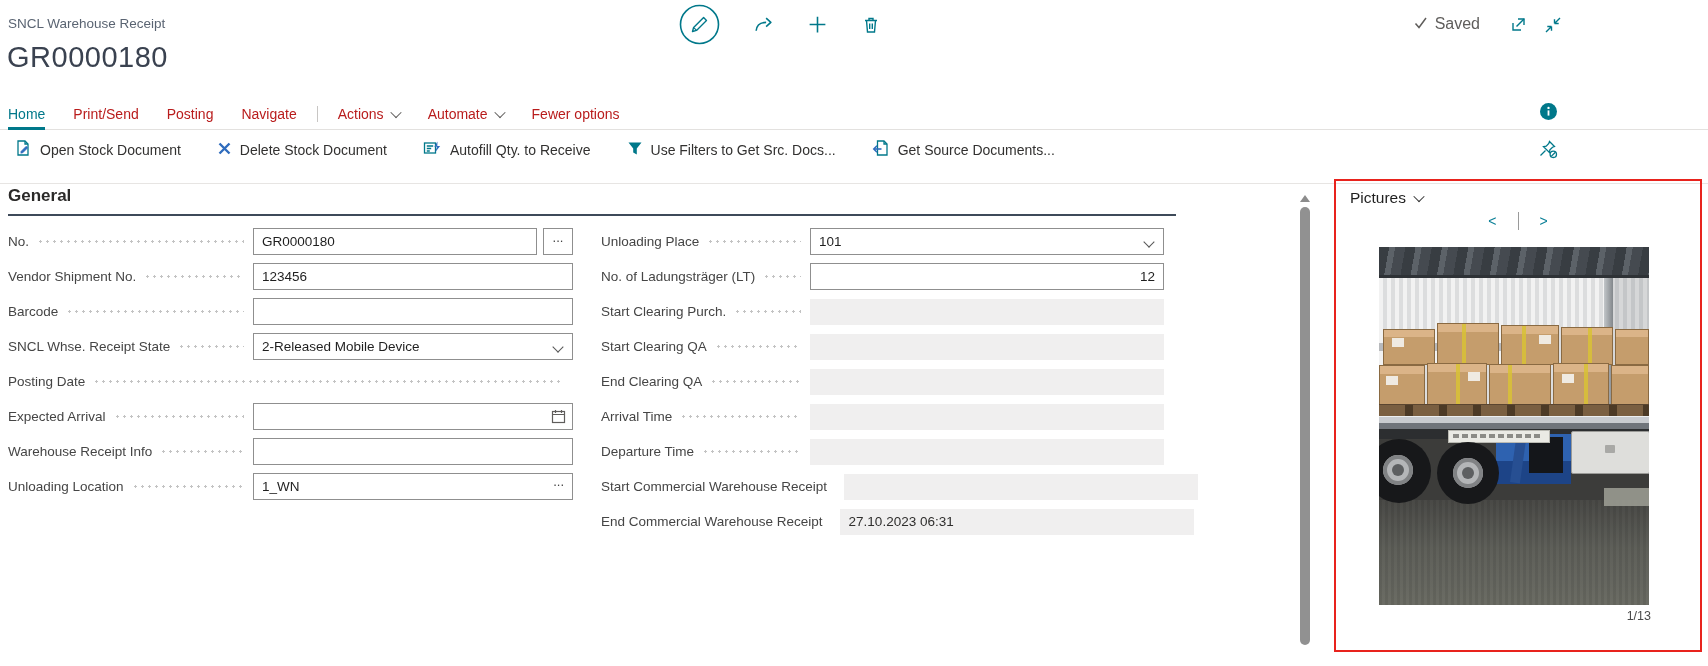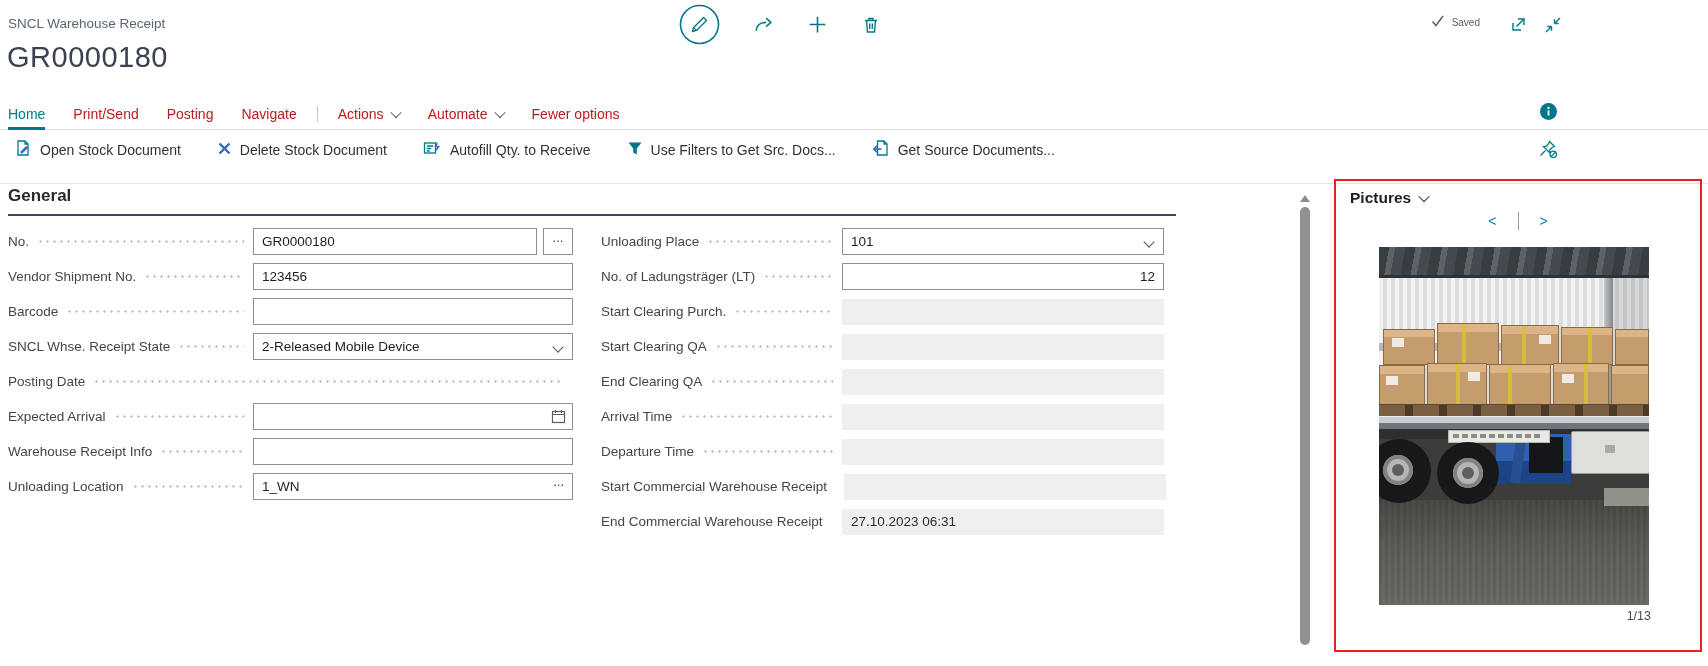--- a/index.html
+++ b/index.html
@@ -2,21 +2,21 @@
 <html><head>
 <meta charset="utf-8">
 <style>
   html,body{margin:0;padding:0}
   body{width:1708px;height:666px;background:#fff;font-family:"Liberation Sans",sans-serif;color:#323130;position:relative;overflow:hidden}
   .abs{position:absolute}
   
   .app-caption{left:8px;top:16px;font-size:13.5px;color:#5a6472}
   .top-icons{left:679px;top:4px;display:flex;align-items:center;gap:33px}
   .top-icons .icb{background:none;border:none;padding:0;cursor:pointer;display:flex;align-items:center}
-  .saved-wrap{right:228px;top:15px;display:flex;align-items:center;gap:7px;color:#5f5d5b;font-size:10px}
+  .saved-wrap{right:228px;top:15px;display:flex;align-items:center;gap:7px;color:#5f5d5b;font-size:16px}
   .win-icons{right:146px;top:15px;display:flex;align-items:center;gap:16px}
   .page-title{left:7px;top:41px;font-size:29px;font-weight:300;color:#3a4250;letter-spacing:.5px}
   
   .menubar{left:0;top:99px;width:100%;height:31px;border-bottom:1px solid #e3e1df;display:flex;align-items:stretch;padding-left:8px;box-sizing:border-box}
   .mitem{display:flex;align-items:center;font-size:14px;color:#b91c1c;margin-right:28px;cursor:pointer;white-space:nowrap}
   .mitem.active{color:#00788a;border-bottom:3px solid #00788a;margin-bottom:-1px;padding-top:2px;box-sizing:border-box}
   .mdivider{width:1px;background:#c8c6c4;height:16px;align-self:center;margin:0 20px 0 -8px}
   .mchev{width:7px;height:7px;border-right:1.4px solid #5f5d5b;border-bottom:1.4px solid #5f5d5b;transform:rotate(45deg) translate(-1px,-1px);display:inline-block;margin-left:8px}
   .info-btn{right:151px;top:103px;background:none;border:none;padding:0;cursor:pointer}
   
@@ -27,36 +27,36 @@
   
   .sec-head{left:8px;top:186px;width:1168px;font-size:17px;font-weight:700;color:#2b2a29;padding-bottom:8px;border-bottom:2px solid #3e4a59;cursor:pointer}
   .form{left:8px;top:224px;width:1168px;display:flex}
   .colL{width:565px}
   .colR{width:563px;margin-left:28px}
   .frow{height:35px;display:flex;align-items:center}
   .flabel{font-size:13.5px;color:#454545;white-space:nowrap}
   .leader{flex:1;height:3px;margin:0 9px 0 8px;background-image:radial-gradient(circle,#c3c3c3 1px,transparent 1.4px);background-size:7px 3px;background-repeat:repeat-x;background-position:left center;align-self:center}
   .ctrl{position:relative;display:flex;align-items:center;flex:0 0 auto}
   .colL .ctrl{width:320px}
-  .colR .ctrl{width:322px}
+  .colR .ctrl{width:354px}
   .tinput{box-sizing:border-box;height:27px;border:1px solid #8f8f8f;border-radius:0;font-family:"Liberation Sans",sans-serif;font-size:13.5px;color:#1f1f1f;padding:0 8px;width:100%;background:#fff}
   .tinput.num{text-align:right}
   .has-assist{width:284px;margin-right:6px}
   .assist{box-sizing:border-box;width:30px;height:27px;border:1px solid #8f8f8f;background:#fff;font-size:13px;color:#444;cursor:pointer;line-height:10px;padding:0 0 8px 0}
   .chev{position:absolute;right:11px;top:10px;width:7px;height:7px;border-right:1.5px solid #565656;border-bottom:1.5px solid #565656;transform:rotate(45deg);pointer-events:none}
   .cal{position:absolute;right:7px;top:6px;pointer-events:none}
   .inline-ellipsis{position:absolute;right:9px;top:4px;color:#444;font-size:13px;line-height:10px;cursor:pointer}
   .dis{box-sizing:border-box;width:100%;height:26px;background:#f0efef;display:flex;align-items:center;padding:0 9px;font-size:13.5px;color:#2f2e2d}
   
   .sb-up{left:1300px;top:195px;width:0;height:0;border-left:5px solid transparent;border-right:5px solid transparent;border-bottom:7px solid #8c8c8c;cursor:pointer}
   .sb-thumb{left:1300px;top:207px;width:10px;height:438px;background:#919191;border-radius:6px;cursor:pointer}
   
   .pictures{left:1334px;top:179px;width:364px;height:469px;border:2px solid #e8231d;box-sizing:content-box}
   .pictures-inner{position:relative;width:100%;height:100%}
-  .ptitle{position:absolute;left:14px;top:8px;font-size:15.5px;font-weight:700;color:#1f1f1f;display:flex;align-items:center;cursor:pointer}
+  .ptitle{position:absolute;left:14px;top:8px;font-size:15.5px;font-weight:400;color:#1f1f1f;display:flex;align-items:center;cursor:pointer}
   .ptchev{width:7px;height:7px;border-right:1.5px solid #333;border-bottom:1.5px solid #333;transform:rotate(45deg) translate(-1px,-1px);display:inline-block;margin-left:9px}
   .pnav{position:absolute;left:0;right:0;top:31px;display:flex;justify-content:center;align-items:center;gap:21px}
   .pnav .arrow{color:#0a7f96;font-size:14px;background:none;border:none;cursor:pointer;padding:0;font-family:inherit}
   .pnav .vline{width:1px;height:18px;background:#9a9a9a}
   .pcount{position:absolute;top:428px;right:49px;font-size:12.5px;color:#4a4a4a}
   
   .photo{position:absolute;left:43px;top:66px;width:270px;height:358px;overflow:hidden;background:#d9dadb;cursor:pointer}
   .photo *{position:absolute}
   .ph-roof{left:0;top:0;width:100%;height:28px;background:repeating-linear-gradient(100deg,#383d42 0 10px,#5c6268 10px 16px,#454a50 16px 26px);border-bottom:3px solid #2e3236}
   .ph-wall{left:0;top:31px;width:100%;height:140px;background:repeating-linear-gradient(90deg,#f2f2f2 0 4px,#dcddde 4px 8px)}

